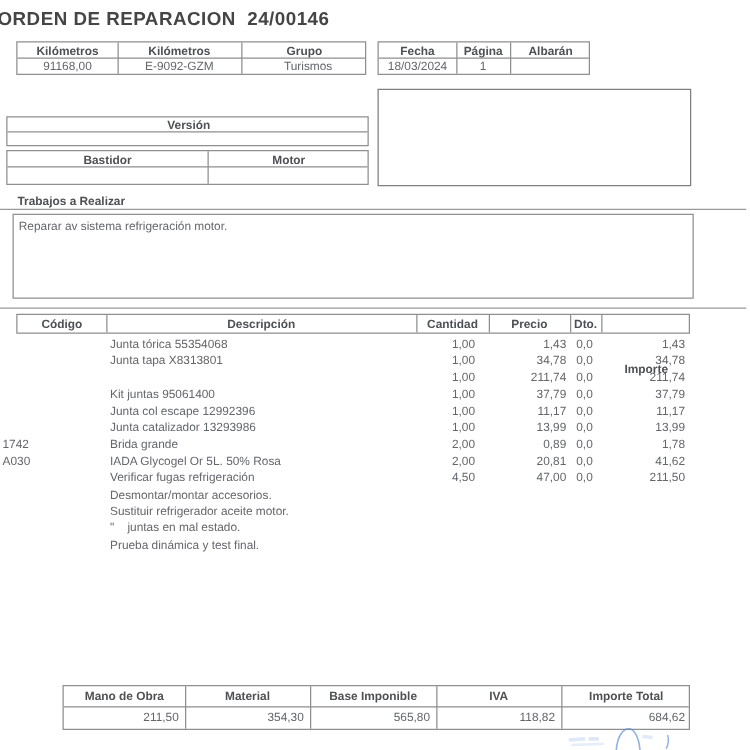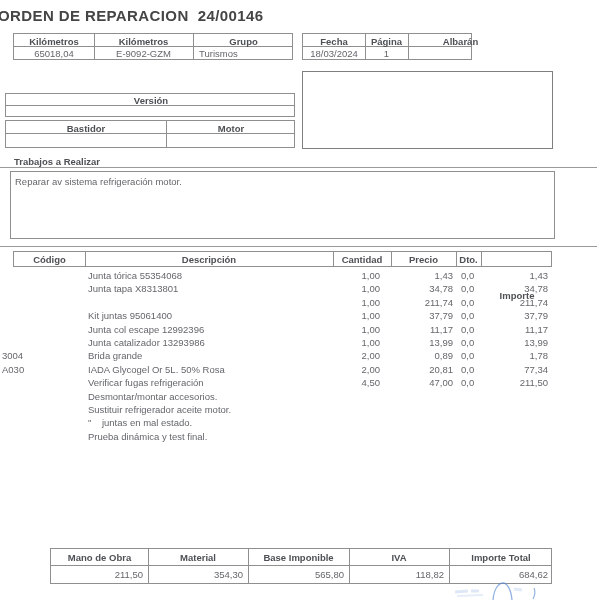--- a/index.html
+++ b/index.html
@@ -4,21 +4,21 @@
 <style>
   html,body{margin:0;padding:0;background:#fff;}
   .page{position:relative;width:600px;height:600px;background:#fff;overflow:hidden;
         font-family:"Liberation Sans",sans-serif;color:#5f6368;}
   .abs{position:absolute;}
   .box{position:absolute;border:1px solid #8f8f8f;box-sizing:border-box;}
   .vline{position:absolute;width:1px;background:#8f8f8f;top:0;bottom:0;}
   .hline-in{position:absolute;height:1px;background:#8f8f8f;left:0;right:0;}
   .hline{position:absolute;height:1px;background:#9a9a9a;}
   .lbl{font-size:9.5px;font-weight:bold;color:#4d5054;line-height:13px;white-space:pre;}
-  .val{font-size:9.5px;color:#63666b;line-height:13px;white-space:pre;}
+  .val{font-size:9.5px;color:#63666b;line-height:13px;white-space:pre;text-align:center;}
   .cen{text-align:center;}
   .title{font-size:15px;font-weight:bold;color:#454545;letter-spacing:.4px;white-space:pre;}
   .hcell{position:absolute;top:1px;height:13px;}
   .ic{position:absolute;font-size:9.5px;line-height:13px;color:#63666b;white-space:pre;}
   .ic.code{left:2px;width:80px;}
   .ic.desc{left:88px;width:240px;}
   .ic.qty{left:318px;width:62px;text-align:right;}
   .ic.price{left:383px;width:70px;text-align:right;}
   .ic.dto{left:461px;width:30px;}
   .ic.imp{left:478px;width:70px;text-align:right;}
@@ -33,32 +33,32 @@
 
   <div class="abs title" style="left:-2px;top:7px;">ORDEN DE REPARACION  24/00146</div>
 
   <div class="box" style="left:13px;top:33px;width:280px;height:27px;">
     <div class="hline-in" style="top:12px;"></div>
     <div class="vline" style="left:80px;"></div>
     <div class="vline" style="left:179px;"></div>
     <div class="hcell lbl cen" style="left:0;width:80px;">Kilómetros</div>
     <div class="hcell lbl cen" style="left:80px;width:99px;">Kilómetros</div>
     <div class="hcell lbl cen" style="left:179px;width:101px;">Grupo</div>
-    <div class="hcell val cen" style="left:0;width:80px;top:13px;">65018,04</div>
+    <div class="hcell val cen" style="left:0;width:80px;top:13px;">91168,00</div>
     <div class="hcell val cen" style="left:80px;width:99px;top:13px;">E-9092-GZM</div>
     <div class="hcell val" style="left:185px;width:95px;top:13px;">Turismos</div>
   </div>
 
   <div class="box" style="left:302px;top:33px;width:170px;height:27px;">
     <div class="hline-in" style="top:12px;"></div>
     <div class="vline" style="left:62px;"></div>
     <div class="vline" style="left:105px;"></div>
     <div class="hcell lbl cen" style="left:0;width:62px;text-align:center;">Fecha</div>
     <div class="hcell lbl cen" style="left:62px;width:43px;">Página</div>
-    <div class="hcell lbl cen" style="left:105px;width:65px;padding-left:20px;">Albarán</div>
+    <div class="hcell lbl cen" style="left:105px;width:65px;">Albarán</div>
     <div class="hcell val cen" style="left:0;width:62px;top:13px;">18/03/2024</div>
     <div class="hcell val cen" style="left:62px;width:43px;top:13px;">1</div>
     <div class="hcell val cen" style="left:105px;width:65px;top:13px;"></div>
   </div>
 
 
   <div class="box" style="left:5px;top:93px;width:290px;height:24px;">
     <div class="hline-in" style="top:11px;"></div>
     <div class="hcell lbl cen" style="left:0;width:290px;top:0;">Versión</div>
     <div class="hcell val" style="left:4px;width:282px;top:12px;"></div>
@@ -138,34 +138,34 @@
       </div>
       <div class="irow" style="top: 67px;">
         <span class="ic code"></span>
         <span class="ic desc">Junta catalizador 13293986</span>
         <span class="ic qty">1,00</span>
         <span class="ic price">13,99</span>
         <span class="ic dto">0,0</span>
         <span class="ic imp">13,99</span>
       </div>
       <div class="irow" style="top: 80.4px;">
-        <span class="ic code">3004</span>
+        <span class="ic code">1742</span>
         <span class="ic desc">Brida grande</span>
         <span class="ic qty">2,00</span>
         <span class="ic price">0,89</span>
         <span class="ic dto">0,0</span>
         <span class="ic imp">1,78</span>
       </div>
       <div class="irow" style="top: 93.8px;">
         <span class="ic code">A030</span>
         <span class="ic desc">IADA Glycogel Or 5L. 50% Rosa</span>
         <span class="ic qty">2,00</span>
         <span class="ic price">20,81</span>
         <span class="ic dto">0,0</span>
-        <span class="ic imp">77,34</span>
+        <span class="ic imp">41,62</span>
       </div>
       <div class="irow" style="top: 107.2px;">
         <span class="ic code"></span>
         <span class="ic desc">Verificar fugas refrigeración</span>
         <span class="ic qty">4,50</span>
         <span class="ic price">47,00</span>
         <span class="ic dto">0,0</span>
         <span class="ic imp">211,50</span>
       </div>
       <div class="irow" style="top: 120.6px;">

